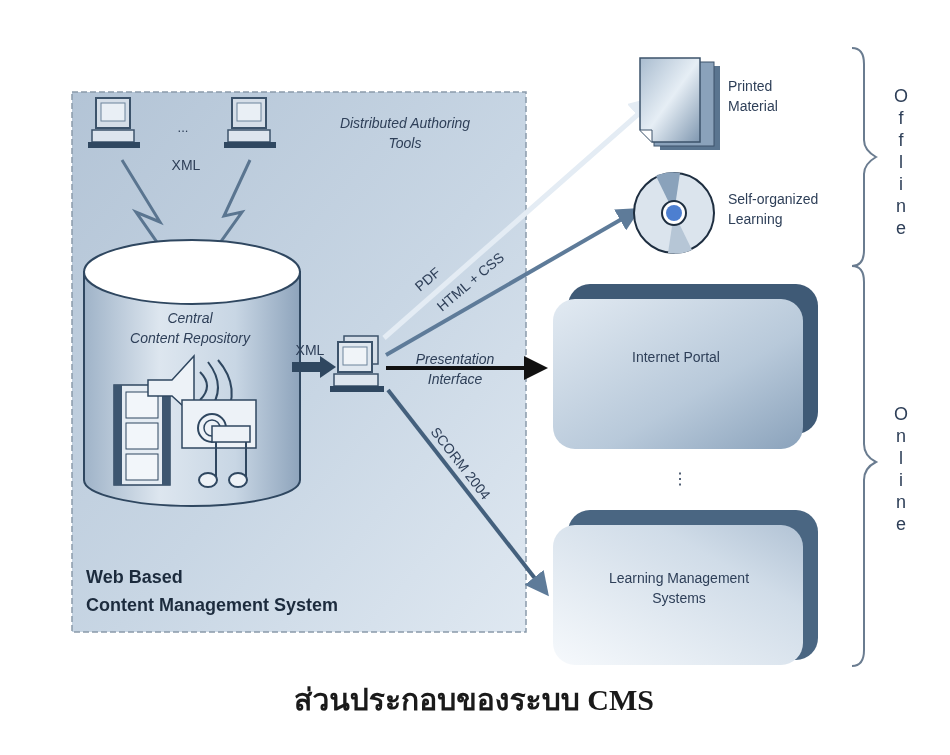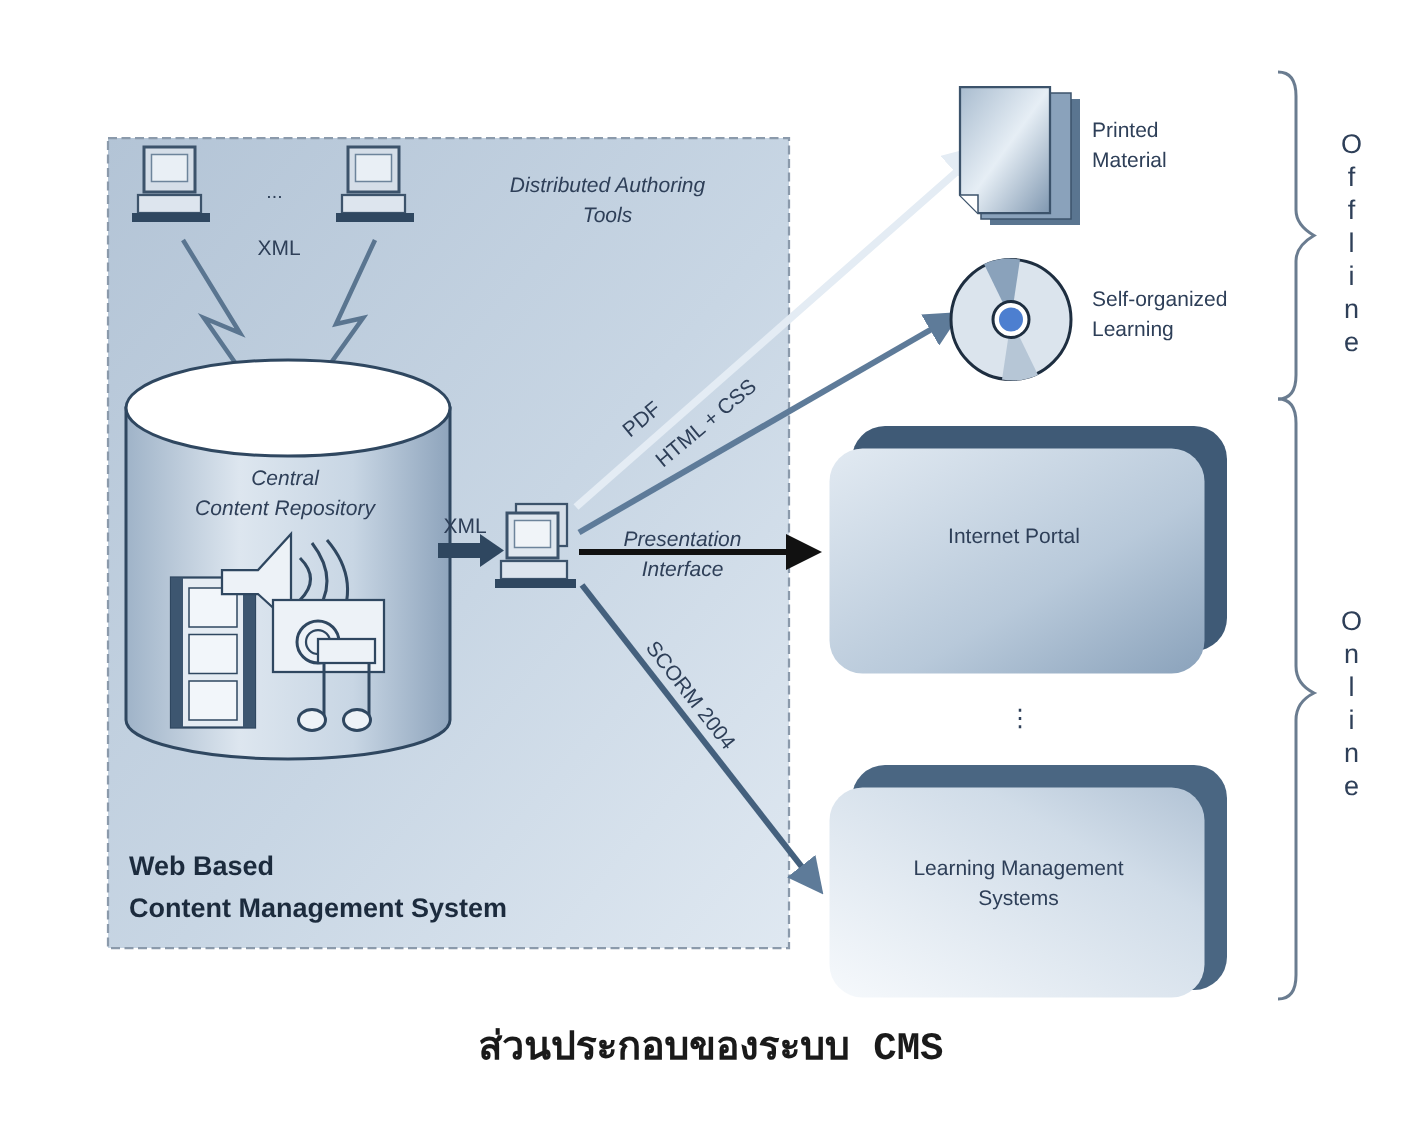--- a/index.html
+++ b/index.html
@@ -1,19 +1,19 @@
 <!DOCTYPE html>
 <html><head>
 <meta charset="utf-8">
 <style>
   html, body { margin: 0; padding: 0; background: #ffffff; }
   body { width: 950px; height: 755px; position: relative; overflow: hidden; font-family: "Liberation Sans", sans-serif; }
   #diagram { position: absolute; left: 0; top: 0; width: 950px; height: 755px; }
   .lbl { font-family: "Liberation Sans", sans-serif; fill: #2e3f58; }
-  .caption { position: absolute; left: 0; width: 948px; top: 676px; text-align: center; font-family: Liberation Mono, monospace; font-weight: bold; font-size: 26px; color: #1a1a1a; }
+  .caption { position: absolute; left: 0; width: 948px; top: 676px; text-align: center; font-family: Liberation Serif, serif; font-weight: bold; font-size: 30px; color: #1a1a1a; }
 </style>
 </head>
 <body>
 
 <svg id="diagram" viewBox="0 0 950 755" xmlns="http://www.w3.org/2000/svg">
   <defs>
     <linearGradient id="panelGrad" x1="0" y1="0" x2="1" y2="1">
       <stop offset="0" stop-color="#b3c4d6"></stop>
       <stop offset="0.55" stop-color="#c8d6e4"></stop>
       <stop offset="1" stop-color="#dfe8f1"></stop>

